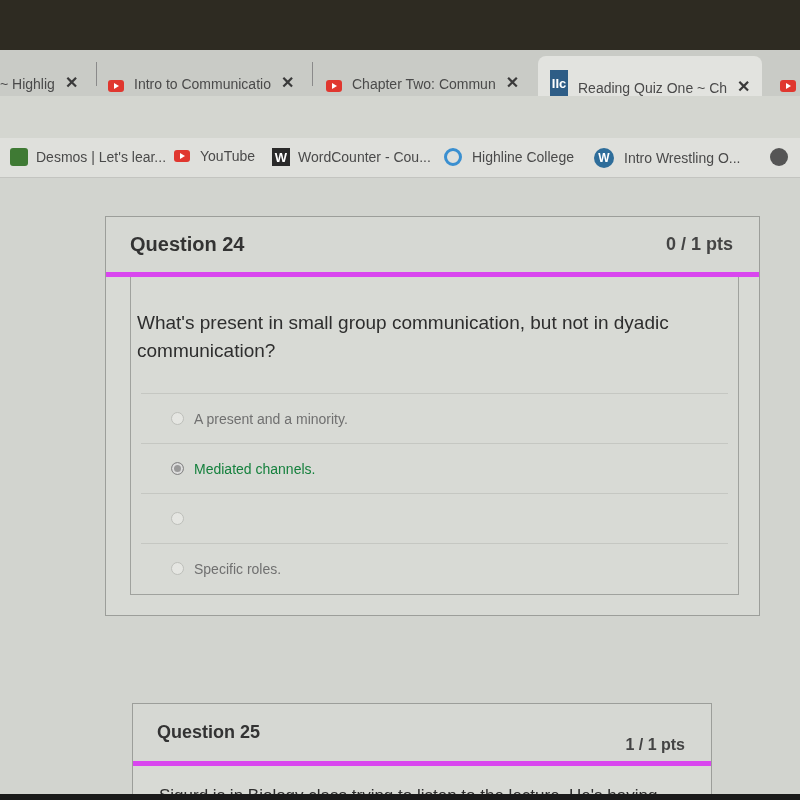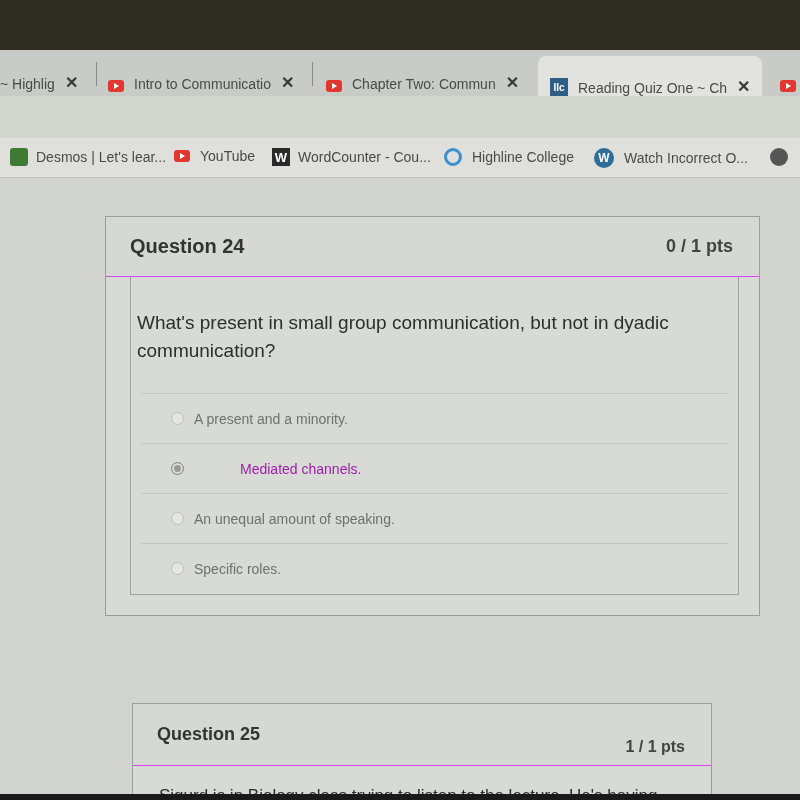--- a/index.html
+++ b/index.html
@@ -10,21 +10,21 @@
 
   
   .tabstrip { position: absolute; left: 0; top: 0; width: 800px; height: 46px; background: #c9cbc6; }
   .tab { position: absolute; top: 8px; height: 34px; display: flex; align-items: flex-end; font-size: 14px; color: #4a4a4a; white-space: nowrap; }
   .tab .title { overflow: hidden; max-width: 150px; }
   .tab .close { margin-left: 10px; font-size: 16px; font-weight: bold; color: #3a3a3a; }
   .tab-sep { position: absolute; top: 12px; width: 1px; height: 24px; background: #8a8a8a; }
   .tab.active { background: #e2e3df; border-radius: 8px 8px 0 0; padding: 0 12px; top: 6px; height: 40px; }
   .yt-icon { width: 16px; height: 12px; background: #e0372f; border-radius: 3px; margin-right: 10px; position: relative; display: inline-block; }
   .yt-icon::after { content: ""; position: absolute; left: 6px; top: 3px; border-left: 5px solid #fff; border-top: 3px solid transparent; border-bottom: 3px solid transparent; }
-  .hc-icon { width: 18px; height: 18px; background: #2e5d86; color: #fff; font-size: 10px; font-weight: bold; display: inline-flex; align-items: center; justify-content: center; margin-right: 10px; }
+  .hc-icon { width: 18px; height: 26px; background: #2e5d86; color: #fff; font-size: 13px; font-weight: bold; display: inline-flex; align-items: center; justify-content: center; margin-right: 10px; }
 
   
   .addressbar { position: absolute; left: 0; top: 46px; width: 800px; height: 42px; background: #dcded9; }
   .url { position: absolute; left: 0; top: 10px; font-size: 16px; color: #555; }
   .addr-icons { position: absolute; right: 0; top: 6px; display: flex; align-items: center; gap: 18px; height: 30px; }
   .aicon { font-size: 18px; color: #555; width: 22px; text-align: center; }
   .ext-red { color: #e35d5a; font-size: 16px; }
   .ext-yellow { width: 18px; height: 18px; background: #e0b332; border-radius: 3px; }
   .ext-shield { color: #555; font-size: 18px; }
   .ext-grid { width: 18px; height: 18px; background: #4b7fd1; position: relative; }
@@ -41,28 +41,28 @@
   .globe-icon { width: 18px; height: 18px; background: #555; border-radius: 50%; }
 
   
   .content { position: absolute; left: 0; top: 128px; width: 800px; height: 622px; background: #d2d4cf; }
 
   .incorrect-flag { position: absolute; left: 0; top: 48px; height: 32px; width: 120px; background: #c4453a; color: #f3dcd8; font-size: 15px; display: flex; align-items: center; padding-left: 20px; }
   .incorrect-flag::after { content: ""; position: absolute; right: -10px; top: 0; border-left: 10px solid #c4453a; border-top: 16px solid transparent; border-bottom: 16px solid transparent; }
 
   .qcard { position: absolute; background: #d8dad5; border: 1px solid #9c9e9a; }
   .q24 { left: 105px; top: 38px; width: 655px; height: 400px; }
-  .qhead { height: 60px; border-bottom: 1px solid #d946ef; display: flex; align-items: center; justify-content: space-between; padding: 0 26px 0 24px; background: #d6d8d3; }
+  .qhead { height: 60px; border-bottom: 5px solid #d946ef; display: flex; align-items: center; justify-content: space-between; padding: 0 26px 0 24px; background: #d6d8d3; }
   .qtitle { font-size: 20px; font-weight: bold; color: #333; }
   .qpts { font-size: 18px; font-weight: bold; color: #444; }
   .qbody { position: absolute; left: 24px; top: 60px; right: 20px; bottom: 20px; border-left: 1px solid #a0a29e; border-right: 1px solid #a0a29e; border-bottom: 1px solid #a0a29e; }
   .qtext { padding: 32px 8px 0 6px; font-size: 19px; color: #2e2e2e; line-height: 28px; }
   .answers { position: absolute; left: 10px; right: 10px; top: 116px; }
   .answer { height: 50px; display: flex; align-items: center; border-top: 1px solid #c5c7c2; padding-left: 30px; font-size: 14px; color: #707070; }
-  .answer.selected { color: #a21caf; gap: 46px; }
+  .answer.selected { color: #15803d; }
   .radio { width: 13px; height: 13px; border: 1px solid #bdbfba; border-radius: 50%; margin-right: 10px; background: #e5e6e2; }
   .answer.selected .radio { background: #999; border-color: #888; box-shadow: inset 0 0 0 2px #ddd; }
 
   .q25 { left: 132px; top: 525px; width: 580px; height: 200px; }
   .q25 .qhead { height: 62px; }
   .q25 .qtitle { font-size: 18px; }
   .q25 .qpts { font-size: 16px; padding-top: 24px; }
   .q25 .qtext2 { padding: 18px 20px 0 26px; font-size: 17px; color: #2e2e2e; line-height: 24px; }
 
   .monitor-bezel { position: absolute; left: 0; bottom: 0; width: 800px; height: 6px; background: #1a1a1a; }
@@ -112,21 +112,21 @@
     <div class="bm" style="left:272px;">
       <span class="w-icon">W</span>
       <span>WordCounter - Cou...</span>
     </div>
     <div class="bm" style="left:444px;">
       <span class="ring-icon"></span>
       <span>Highline College</span>
     </div>
     <div class="bm" style="left:594px;">
       <span class="wp-icon">W</span>
-      <span>Watch Incorrect O...</span>
+      <span>Intro Wrestling O...</span>
     </div>
     <div class="bm" style="left:770px;">
       <span class="globe-icon"></span>
     </div>
   </div>
 
   <div class="content">
 
 
     <div class="qcard q24">
@@ -140,21 +140,20 @@
           <div class="answer">
             <span class="radio"></span>
             <span>A present and a minority.</span>
           </div>
           <div class="answer selected">
             <span class="radio"></span>
             <span>Mediated channels.</span>
           </div>
           <div class="answer">
             <span class="radio"></span>
-            <span>An unequal amount of speaking.</span>
           </div>
           <div class="answer">
             <span class="radio"></span>
             <span>Specific roles.</span>
           </div>
         </div>
       </div>
     </div>
 
     <div class="qcard q25">

